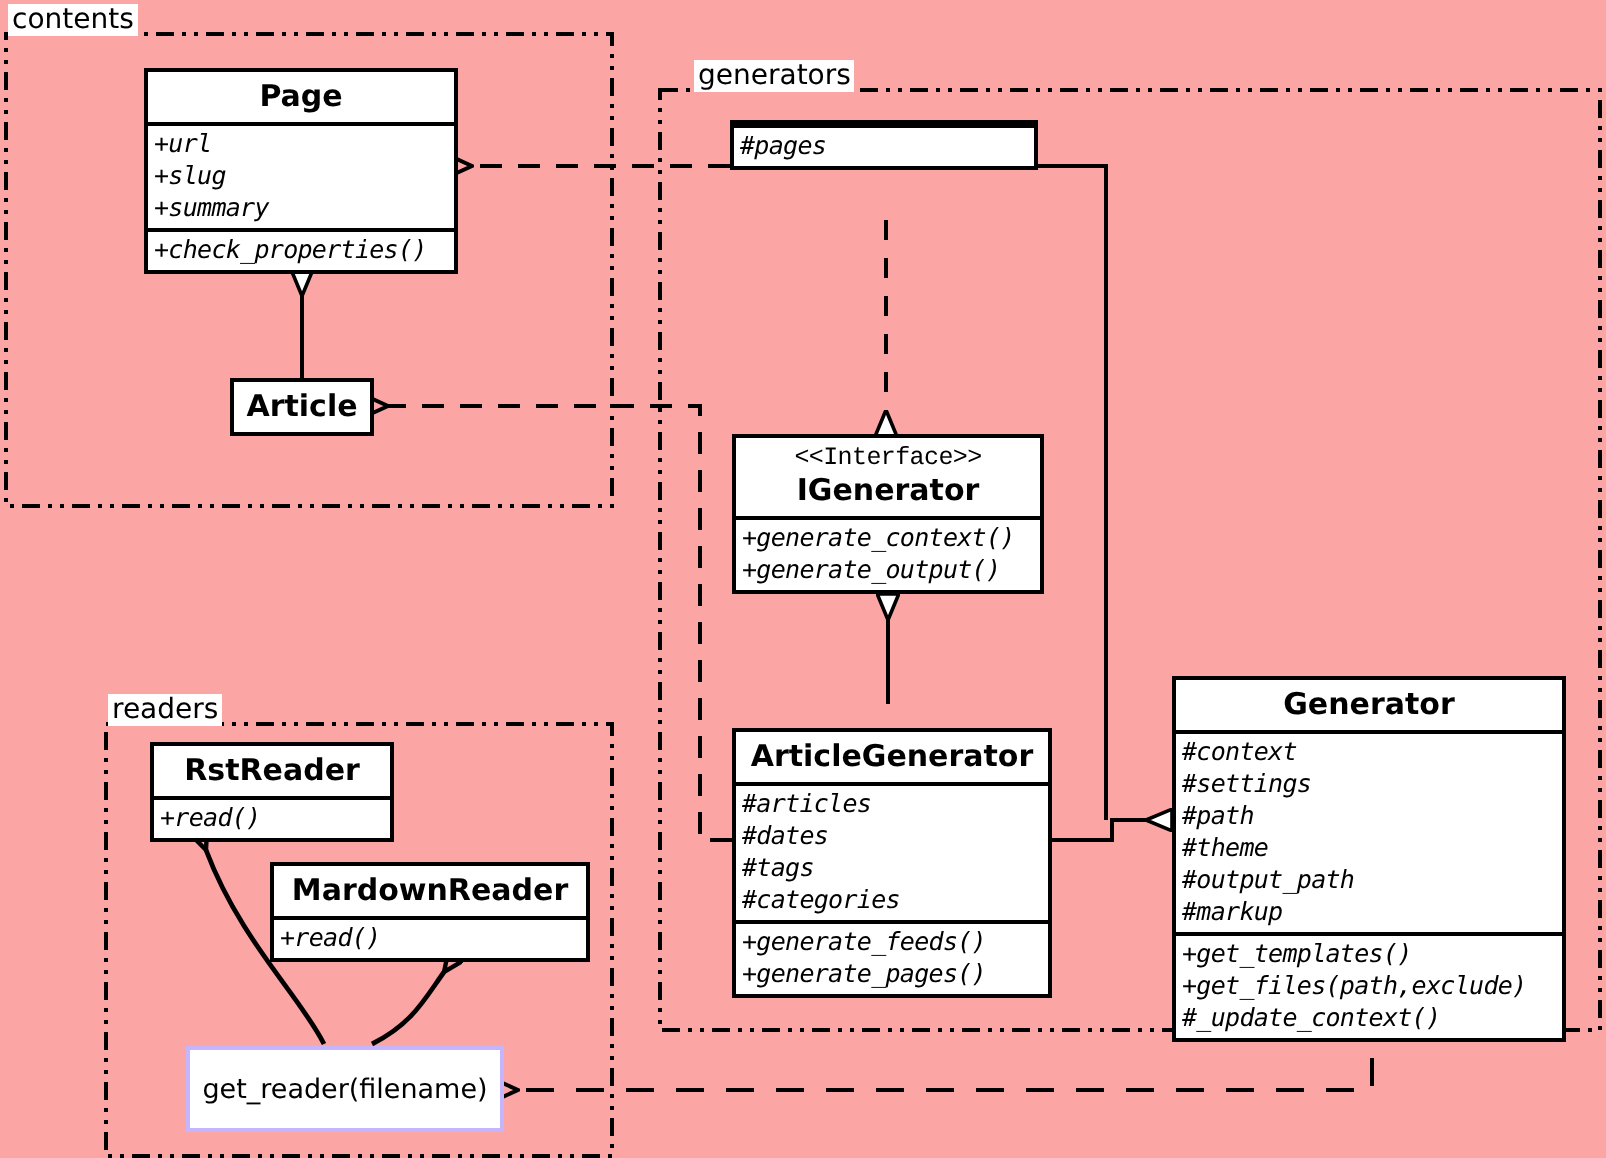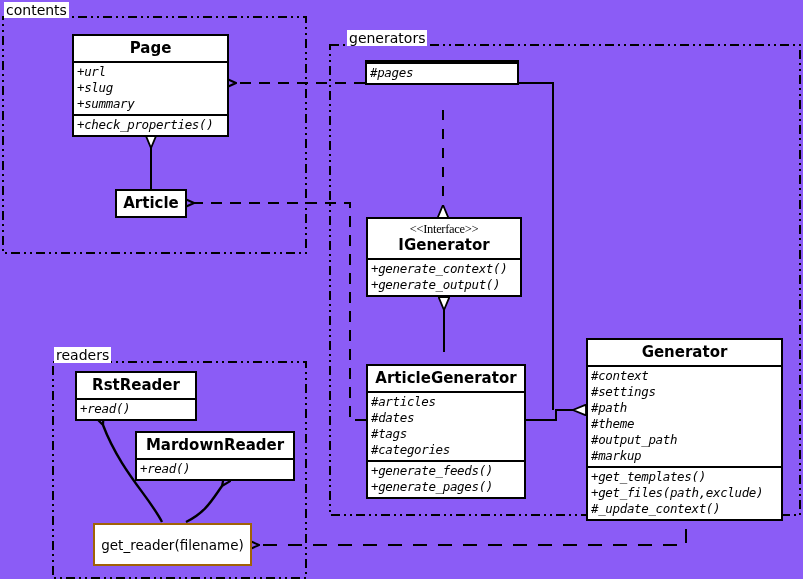--- a/index.html
+++ b/index.html
@@ -7,21 +7,21 @@
     padding: 0;
     background: #ffffff;
   }
   body {
     font-family: "DejaVu Sans", sans-serif;
   }
   #canvas {
     position: relative;
     width: 803px;
     height: 579px;
-    background: #8b5cf6;
+    background: #fca5a5;
     overflow: hidden;
   }
   svg.layer {
     position: absolute;
     left: 0;
     top: 0;
     width: 803px;
     height: 579px;
   }
   
@@ -48,21 +48,21 @@
     font-weight: bold;
     font-family: "DejaVu Sans", sans-serif;
     font-size: 15px;
     padding: 4px 6px 5px 6px;
     color: #000;
     line-height: 1.08;
   }
   .cls .stereo {
     display: block;
     font-weight: normal;
-    font-family: Liberation Serif, serif;
+    font-family: Liberation Mono, monospace;
     font-size: 12.5px;
     letter-spacing: -0.3px;
   }
   .cls .sep {
     border-top: 2px solid #000;
     height: 0;
   }
   .cls .compartment {
     padding: 1px 1px 2px 3px;
     font-family: "DejaVu Sans Mono", monospace;
@@ -72,21 +72,21 @@
     letter-spacing: -0.35px;
     white-space: nowrap;
     overflow: hidden;
     font-style: italic;
   }
   .cls .compartment div { white-space: nowrap; }
   
   .fnbox {
     position: absolute;
     box-sizing: border-box;
-    border: 2px solid #a16207;
+    border: 2px solid #c4b5fd;
     background: #ffffff;
     z-index: 10;
     display: flex;
     align-items: center;
     justify-content: center;
     font-family: "DejaVu Sans", sans-serif;
     font-size: 13.5px;
     color: #000;
   }
 </style>

